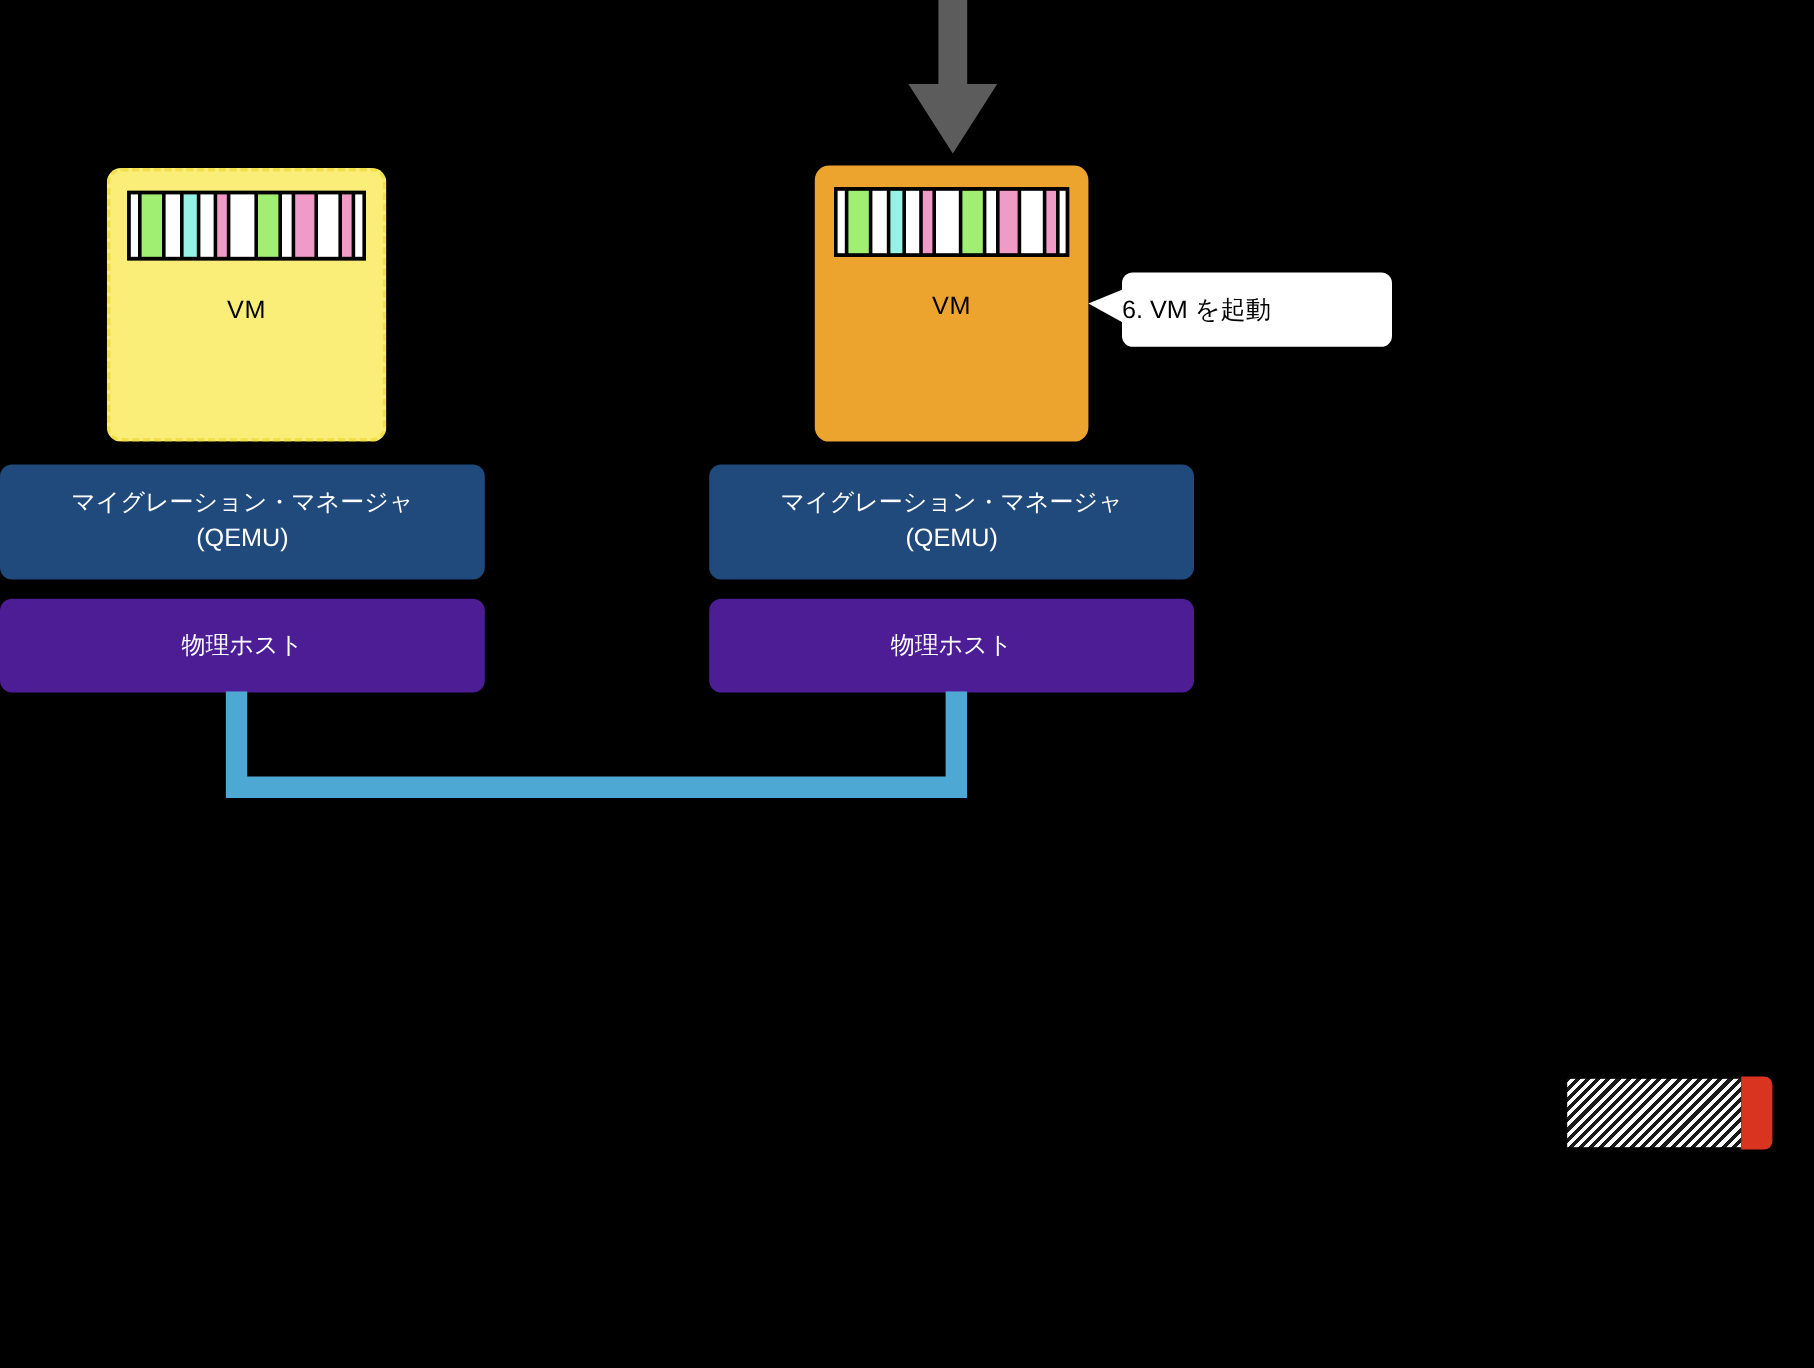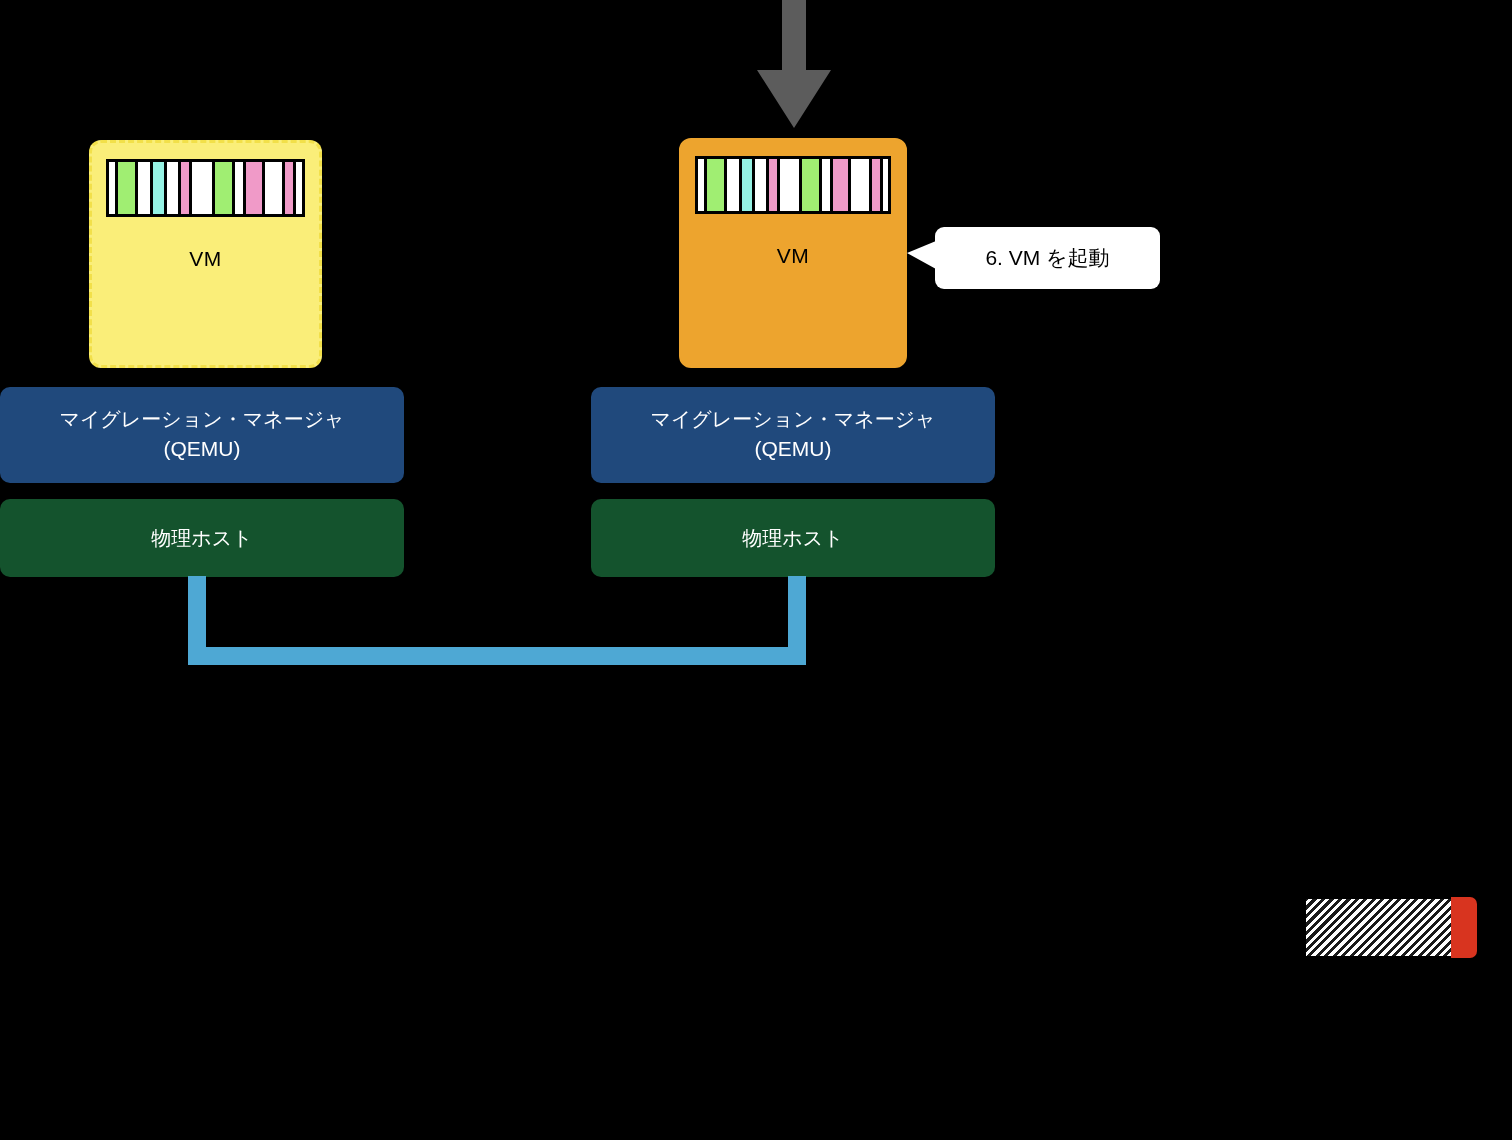--- a/index.html
+++ b/index.html
@@ -97,21 +97,21 @@
     font-size: 20px;
     line-height: 1.45;
     text-align: center;
   }
   .panel.mgr {
     background: #20497c;
     width: 404px;
     height: 96px;
   }
   .panel.host {
-    background: #14532d;
+    background: #4c1d95;
     width: 404px;
     height: 78px;
   }
   .panel.mgr.left  { left: 0px;   top: 387px; }
   .panel.mgr.right { left: 591px; top: 387px; }
   .panel.host.left  { left: 0px;   top: 499px; }
   .panel.host.right { left: 591px; top: 499px; }
 
   .panel-line2 { font-size: 21px; }
 
@@ -128,21 +128,21 @@
   .callout {
     position: absolute;
     left: 935px;
     top: 227px;
     width: 225px;
     height: 62px;
     background: #ffffff;
     border-radius: 9px;
     display: flex;
     align-items: center;
-    justify-content: center;
+    justify-content: flex-start;
     color: #000000;
     font-size: 21px;
     white-space: nowrap;
   }
   .callout-tail {
     position: absolute;
     left: -28px;
     top: 14px;
     width: 0;
     height: 0;

